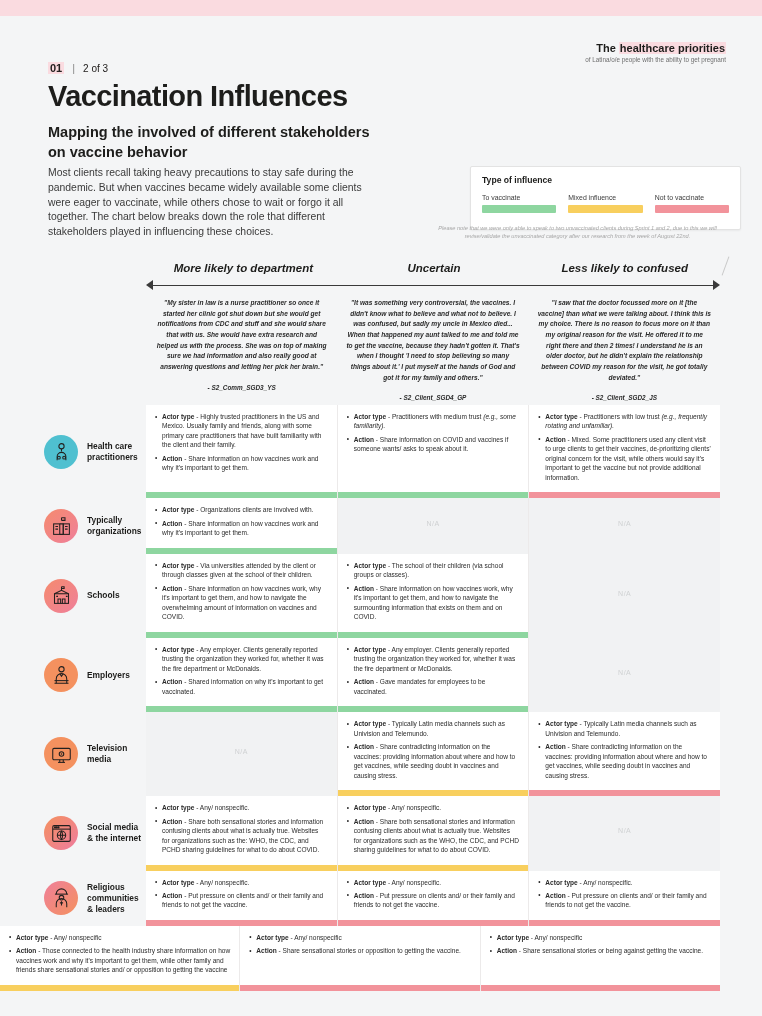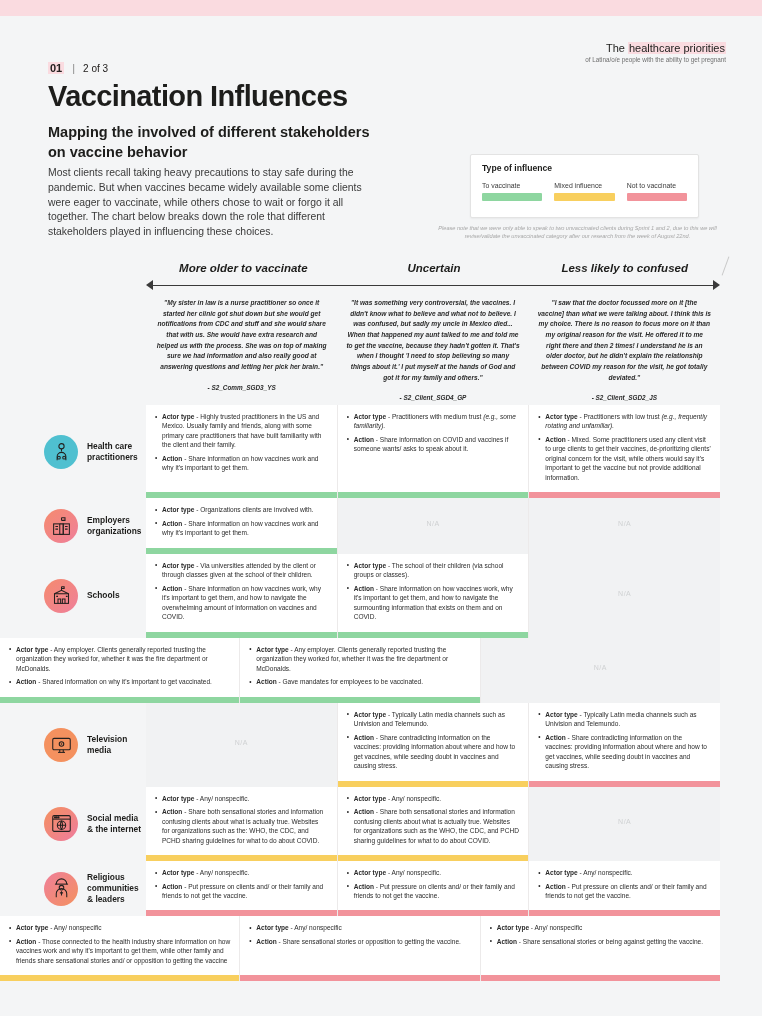--- a/index.html
+++ b/index.html
@@ -19,27 +19,27 @@
   .header { position: relative; padding: 16px 36px 0 48px; }
   .kicker { display: flex; align-items: baseline; gap: 8px; font-size: 11px; font-weight: bold; }
   .kicker .num { background: #fadbe0; color: #23201f; padding: 0 2px; font-weight: bold; font-size: 11px; }
   .kicker .sep { color: #8b8b8b; font-weight: normal; }
   .kicker .pg { color: #23201f; font-weight: normal; font-size: 10px; margin-top: 31px; }
   h1.title { font-size: 29px; font-weight: bold; letter-spacing: -0.6px; margin-top: 6px; color: #1d1d1b; }
   h2.subtitle { font-size: 14.5px; font-weight: bold; line-height: 1.35; margin-top: 10px; color: #1d1d1b; max-width: 330px; }
   p.intro { font-size: 10.4px; font-weight: normal; line-height: 1.42; margin-top: 4px; max-width: 325px; color: #3a3a3a; }
 
   .brand { position: absolute; right: 36px; top: 26px; text-align: right; }
-  .brand-line1 { font-size: 11px; font-weight: normal; color: #1d1d1b; white-space: nowrap; }
+  .brand-line1 { font-size: 11px; font-weight: bold; color: #1d1d1b; white-space: nowrap; }
   .brand-line1 .hl { background: #fadbe0; padding: 0 1px; }
   .brand-line2 { font-size: 6.3px; color: #6e6e6e; margin-top: 2px; white-space: nowrap; }
 
   
   .legend-box {
-    position: absolute; left: 470px; top: 154px; width: 229px; height: 64px;
+    position: absolute; left: 470px; top: 166px; width: 271px; height: 64px;
     background: #fff; border: 1px solid #e3e3e3; border-radius: 2px;
     box-shadow: 0 1px 2px rgba(0,0,0,.05);
     padding: 8px 11px;
   }
   .legend-title { font-size: 8.6px; font-weight: bold; color: #1d1d1b; }
   .legend-items { display: flex; gap: 12px; margin-top: 9px; }
   .legend-item { flex: 1; }
   .legend-label { font-size: 6.9px; color: #3a3a3a; white-space: nowrap; }
   .legend-swatch { height: 8px; margin-top: 4px; border-radius: 1px; }
   .legend-note {
@@ -143,21 +143,21 @@
       <div class="legend-item">
         <div class="legend-label">Not to vaccinate</div>
         <div class="legend-swatch" style="background: rgb(242, 147, 155);"></div>
       </div>
     </div>
   </div>
   <div class="legend-note">Please note that we were only able to speak to two unvaccinated clients during Sprint 1 and 2, due to this we will revise/validate the unvaccinated category after our research from the week of August 22nd.</div>
 
   <div class="axis-wrap">
     <div class="axis-heads">
-      <div class="axis-head">More older to vaccinate</div>
+      <div class="axis-head">More likely to department</div>
       <div class="axis-head">Uncertain</div>
       <div class="axis-head">Less likely to confused</div>
     </div>
     <div class="axis-line">
       <div class="arrow-l"></div>
       <div class="bar"></div>
       <div class="arrow-r"></div>
     </div>
   </div>
   <div class="corner-tick">
@@ -222,21 +222,21 @@
           <div class="icon-circle" style="background: linear-gradient(135deg, rgb(245, 139, 110), rgb(239, 127, 154));">
             <svg width="21" height="21" viewBox="0 0 24 24" fill="none" stroke="#23201f" stroke-width="1.2">
               <path d="M12 2v3"></path>
               <path d="M12 2h4v3h-4"></path>
               <rect x="3" y="9" width="7" height="12"></rect>
               <rect x="14" y="9" width="7" height="12"></rect>
               <path d="M10 21h4V9h-4"></path>
               <path d="M5 12h3M5 15h3M16 12h3M16 15h3"></path>
             </svg>
           </div>
-          <div class="row-label">Employers organizations</div>
+          <div class="row-label">Typically organizations</div>
         </div>
         <div class="cells">
           <div class="cell">
             <ul class="bullets">
               <li><b>Actor type</b> - Organizations clients are involved with.</li>
               <li><b>Action</b> - Share information on how vaccines work and why it's important to get them.</li>
             </ul>
             <div class="cell-bar" style="background: rgb(142, 214, 160);"></div>
           </div>
           <div class="cell na">
@@ -275,20 +275,32 @@
               <li><b>Action</b> - Share information on how vaccines work, why it's important to get them, and how to navigate the surmounting information that exists on them and on COVID.</li>
             </ul>
             <div class="cell-bar" style="background: rgb(142, 214, 160);"></div>
           </div>
           <div class="cell na">
             <div class="na-text">N/A</div>
           </div>
         </div>
       </div>
       <div class="row">
+        <div class="row-label-cell">
+          <div class="icon-circle" style="background: linear-gradient(135deg, rgb(244, 145, 95), rgb(244, 145, 95));">
+            <svg width="21" height="21" viewBox="0 0 24 24" fill="none" stroke="#23201f" stroke-width="1.2">
+              <circle cx="12" cy="6" r="3"></circle>
+              <path d="M6 22v-5a6 6 0 0 1 12 0v5"></path>
+              <path d="M10 11l2 3 2-3"></path>
+              <path d="M4 19h16"></path>
+              <path d="M4 22h16"></path>
+            </svg>
+          </div>
+          <div class="row-label">Employers</div>
+        </div>
         <div class="cells">
           <div class="cell">
             <ul class="bullets">
               <li><b>Actor type</b> - Any employer. Clients generally reported trusting the organization they worked for, whether it was the fire department or McDonalds.</li>
               <li><b>Action</b> - Shared information on why it's important to get vaccinated.</li>
             </ul>
             <div class="cell-bar" style="background: rgb(142, 214, 160);"></div>
           </div>
           <div class="cell">
             <ul class="bullets">

